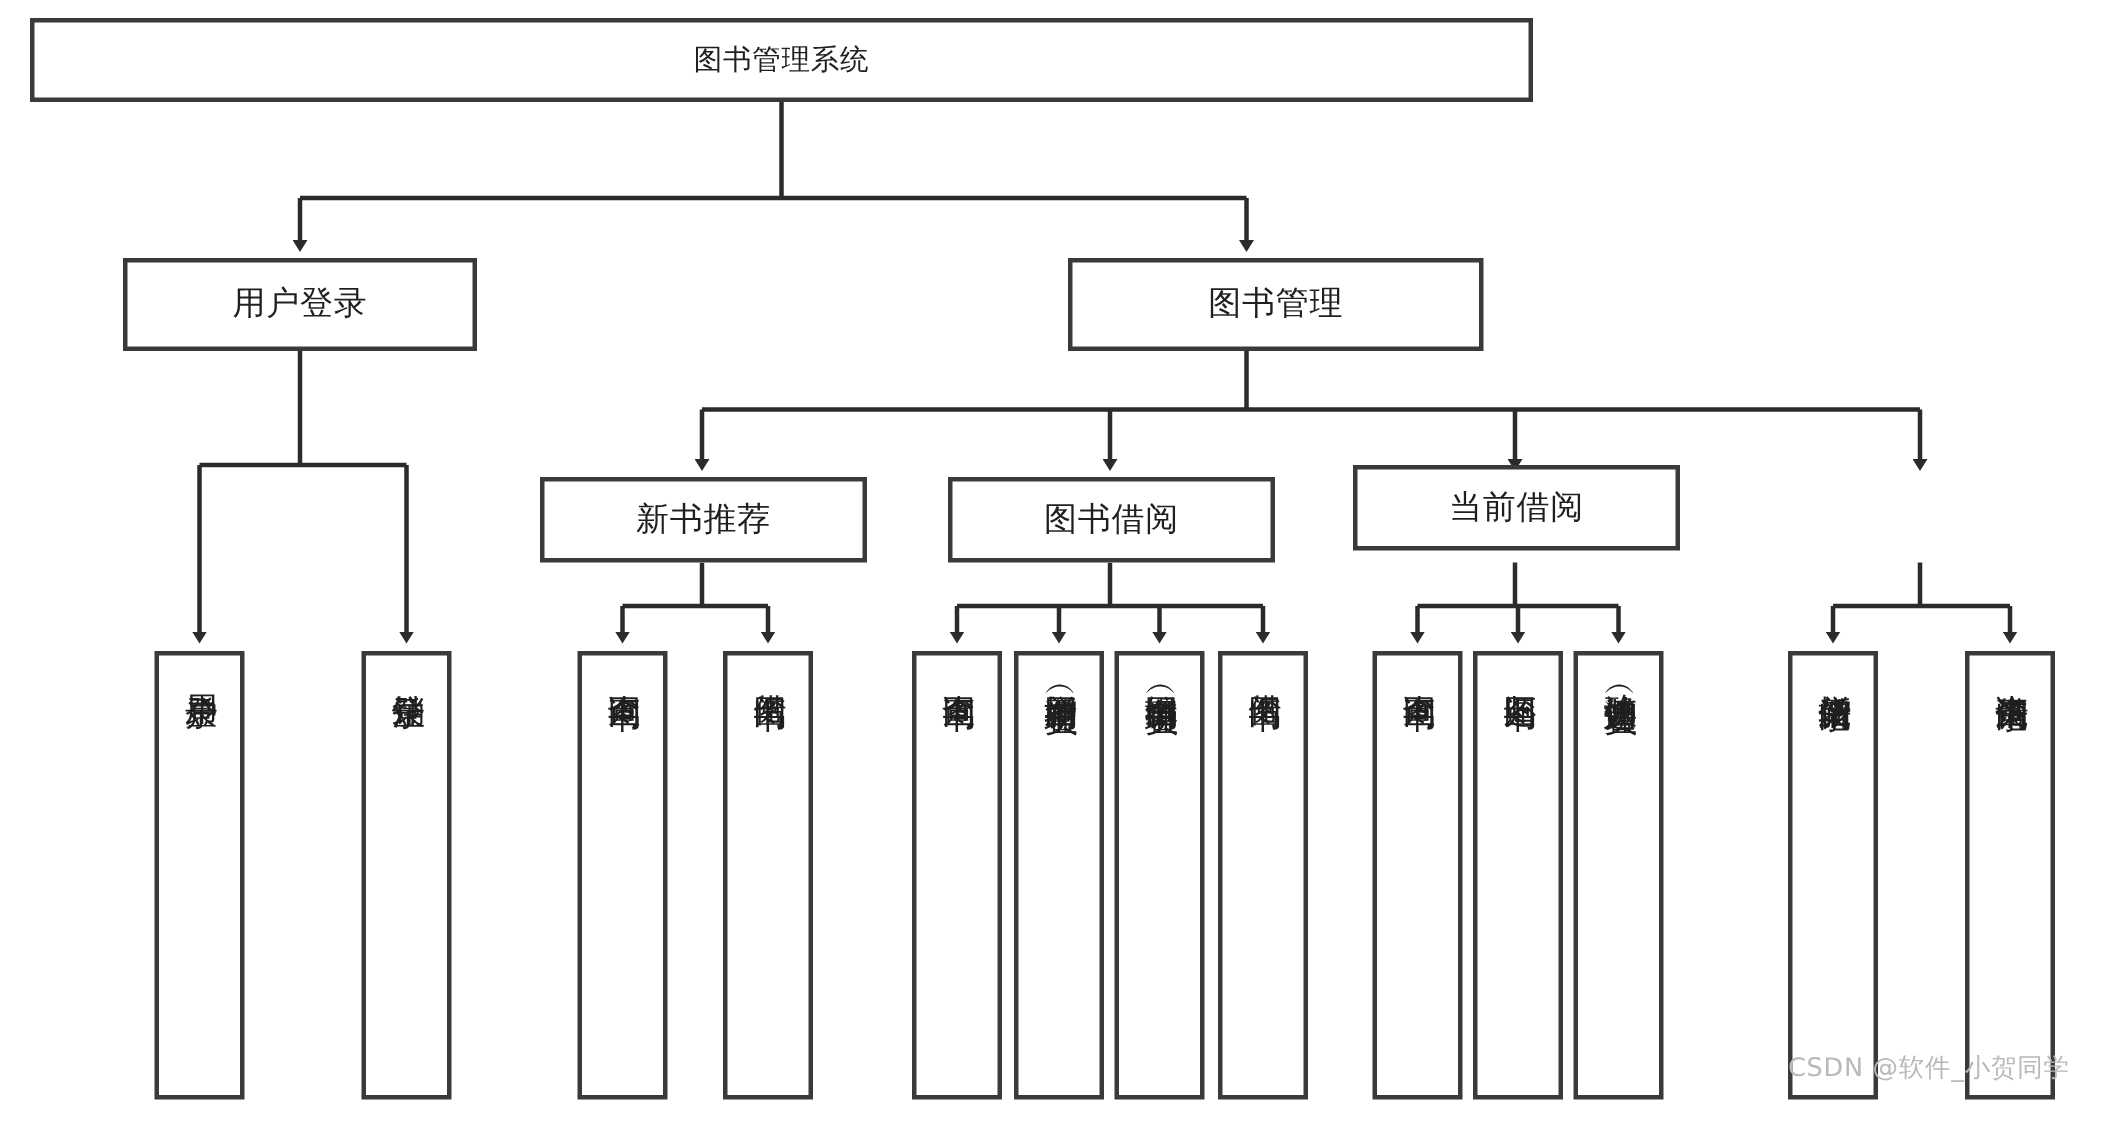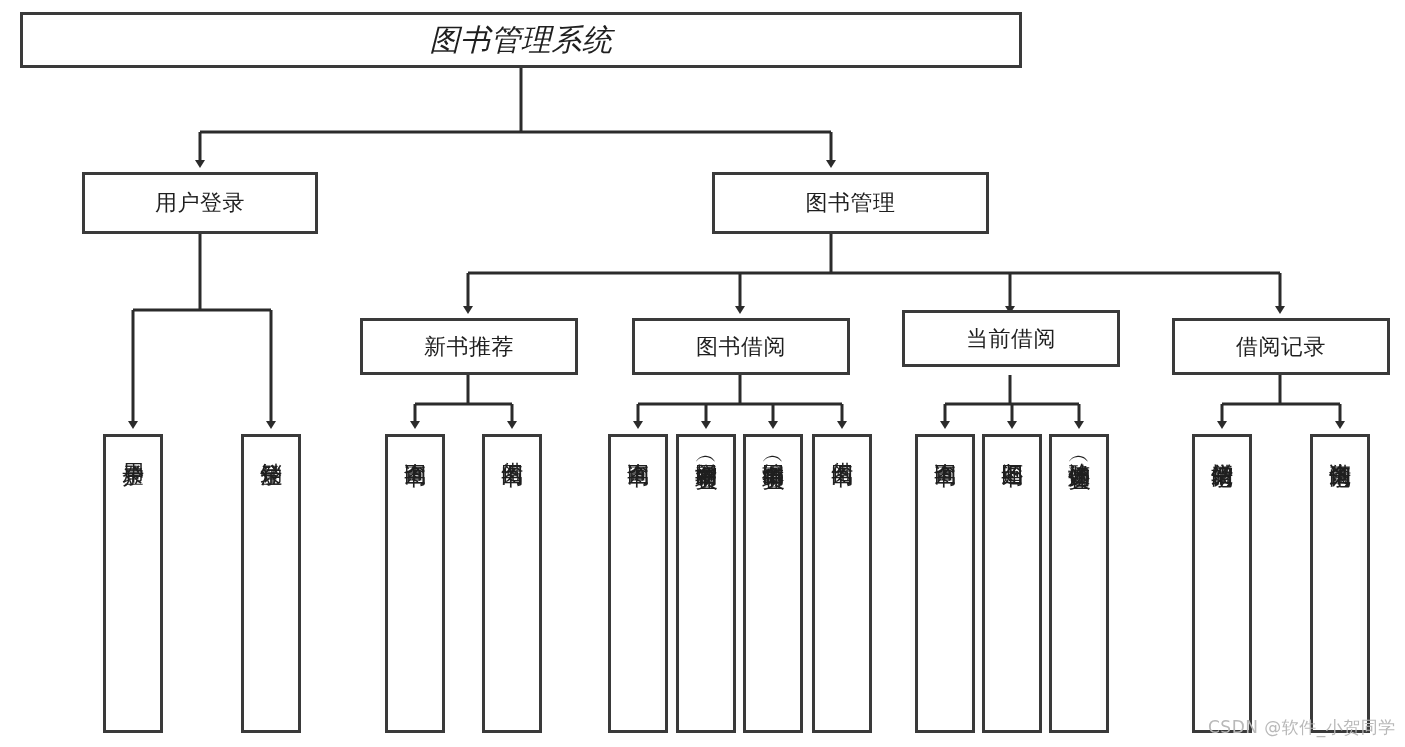--- a/index.html
+++ b/index.html
@@ -39,22 +39,21 @@
     display: block;
     text-align: center;
     line-height: 1.18;
     letter-spacing: 0.5px;
   }
   .node.horiz .lbl {
     font-size: 22px;
     writing-mode: horizontal-tb;
   }
   .node.root .lbl {
-    font-size: 30px;
-    font-style: italic;
+    font-size: 19px;
   }
   .node.leaf {
     align-items: flex-start;
     justify-content: center;
     padding-top: 8px;
   }
   .node.leaf .lbl {
     writing-mode: vertical-rl;
     text-orientation: upright;
     font-size: 22px;
@@ -137,23 +136,20 @@
 
   <div class="node horiz" style="left:360px; top:318px; width:218px; height:57px;">
     <span class="lbl">新书推荐</span>
   </div>
   <div class="node horiz" style="left:632px; top:318px; width:218px; height:57px;">
     <span class="lbl">图书借阅</span>
   </div>
   <div class="node horiz" style="left:902px; top:310px; width:218px; height:57px;">
     <span class="lbl">当前借阅</span>
   </div>
-  <div class="node horiz" style="left:1172px; top:318px; width:218px; height:57px;">
-    <span class="lbl">借阅记录</span>
-  </div>
 
   <div class="node leaf" style="left:103px; top:434px; width:60px; height:299px;">
     <span class="lbl">用户登录</span>
   </div>
   <div class="node leaf" style="left:241px; top:434px; width:60px; height:299px;">
     <span class="lbl">注销登录</span>
   </div>
 
   <div class="node leaf" style="left:385px; top:434px; width:60px; height:299px;">
     <span class="lbl">查询图书</span>
@@ -185,15 +181,15 @@
     <span class="lbl">确认归还（管理员）</span>
   </div>
 
   <div class="node leaf" style="left:1192px; top:434px; width:60px; height:299px;">
     <span class="lbl">新增借阅记录</span>
   </div>
   <div class="node leaf" style="left:1310px; top:434px; width:60px; height:299px;">
     <span class="lbl">查询借阅记录</span>
   </div>
 
-  <div class="watermark" style="left:1192px; top:716px;margin-left:16px;">CSDN @软件_小贺同学</div>
+  <div class="watermark" style="left:1192px; top:700px;">CSDN @软件_小贺同学</div>
 
 </div>
 
 </body></html>

